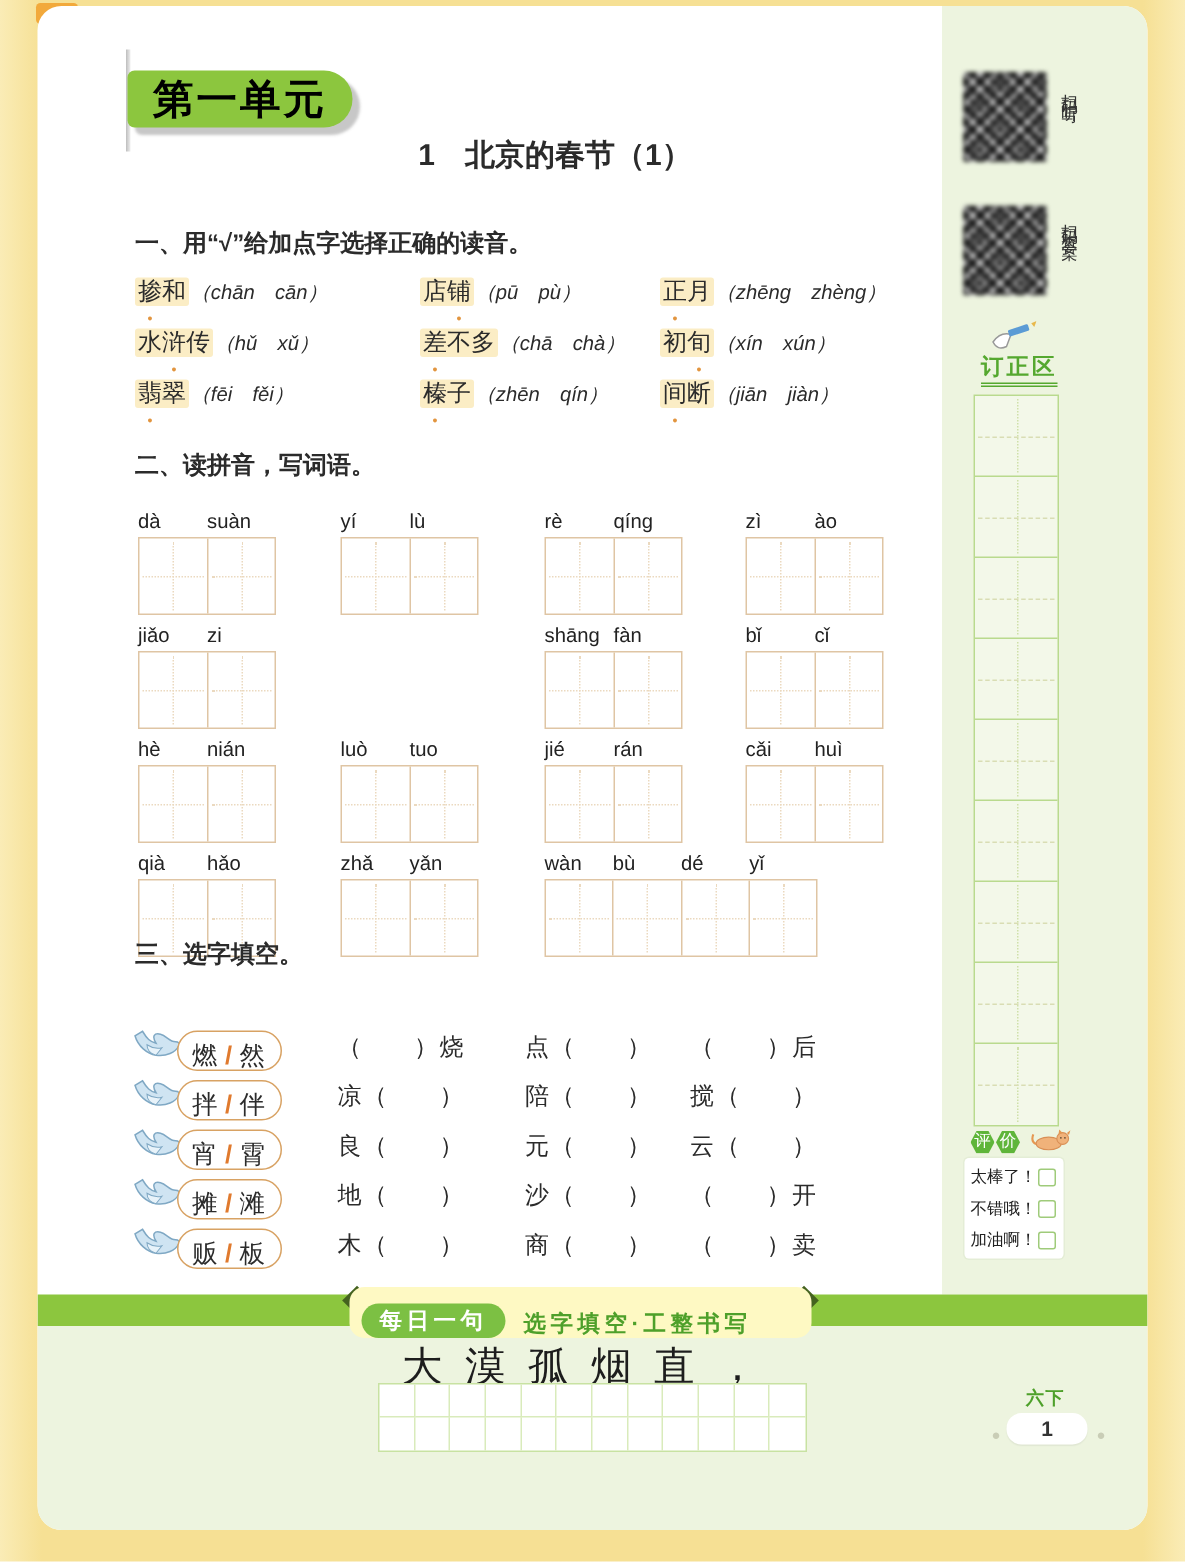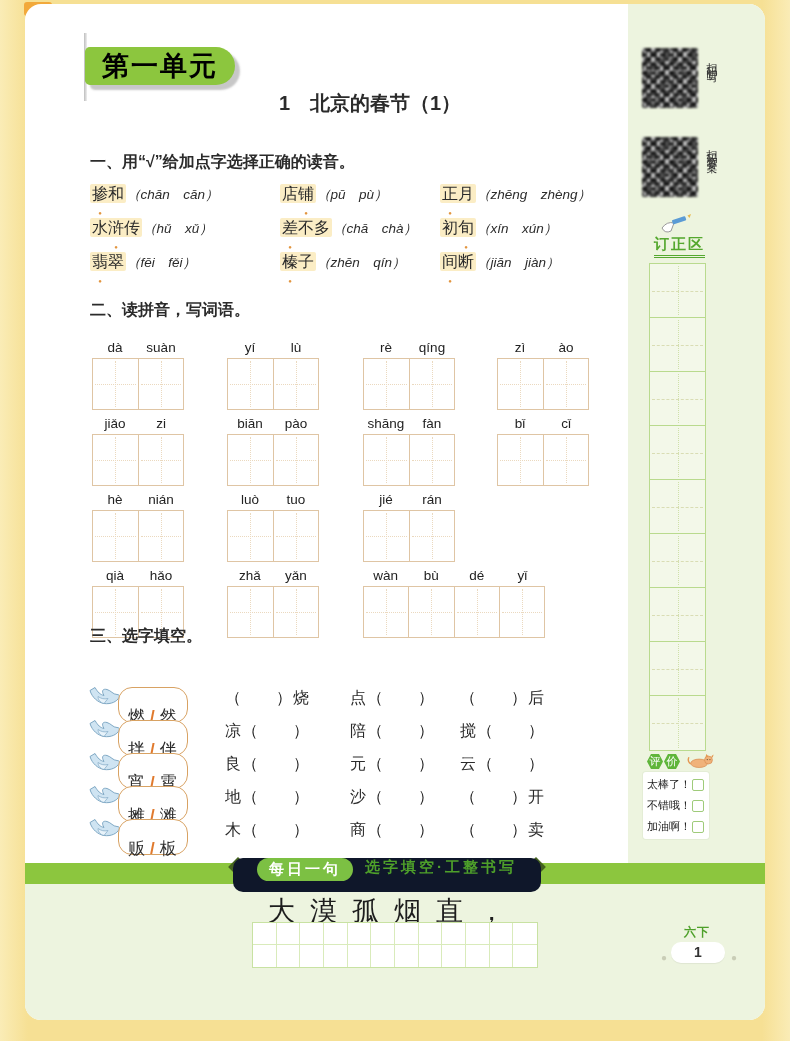--- a/index.html
+++ b/index.html
@@ -30,40 +30,40 @@
   .hl{background:#FBEDC5;padding:1px 2px;border-radius:2px;}
   .dotchar{position:relative;display:inline-block;}
   .dotchar::after{content:"●";position:absolute;left:50%;bottom:-11px;transform:translateX(-50%);
     font-size:6px;color:#E2953F;}
   .rpy{font-size:13.5px;margin-left:1px;white-space:pre;font-style:italic;}
 
   
   .pblock{position:absolute;width:92px;}
   .pblock.wide{width:182px;}
   .pyrow{display:flex;height:18px;font-size:13.5px;color:#222;}
-  .pyrow span{flex:1;text-align:center;}
+  .pyrow span{flex:1;text-align:left;}
   .boxes{display:flex;height:52px;border:1px solid #DFC5A4;background:#fff;}
   .cell{flex:1;position:relative;border-right:1px solid #DFC5A4;}
   .cell:last-child{border-right:none;}
   .cell::before{content:"";position:absolute;left:50%;top:2px;bottom:2px;border-left:1px dotted #EBD9BF;}
   .cell::after{content:"";position:absolute;top:50%;left:2px;right:2px;border-top:1px dotted #EBD9BF;}
 
   
   .crow{position:absolute;left:63px;width:540px;height:30px;}
   .crow .bird{position:absolute;left:0;top:0;width:32px;height:27px;}
-  .crow .pill{position:absolute;left:30px;top:1px;height:27px;padding:17px 9px;border:1.5px solid #D8A263;
+  .crow .pill{position:absolute;left:30px;top:1px;height:27px;padding:4px 9px;border:1.5px solid #D8A263;
     border-radius:14px;font-size:17px;line-height:24px;letter-spacing:1px;background:#fff;text-align:right;}
   .pill .slash{color:#E07A2E;font-weight:bold;margin:0 4px;}
   .blank{position:absolute;top:2px;font-size:16px;letter-spacing:1px;}
   .b1{left:137px;} .b2{left:262px;} .b3{left:372px;}
 
   
   .notch{position:absolute;width:14px;height:14px;background:#44621F;transform:rotate(45deg);}
-  .tab{position:absolute;left:208px;top:854px;width:308px;height:34px;background:#0f172a;border-radius:10px;
-    display:flex;align-items:flex-start;padding:0 24px;}
+  .tab{position:absolute;left:208px;top:854px;width:308px;height:34px;background:#fef9c3;border-radius:10px;
+    display:flex;align-items:flex-end;padding:0 8px;}
   .tab-pill{background:#7CC043;color:#fff;font-weight:bold;font-size:15px;letter-spacing:3px;
     border-radius:12px;padding:2px 12px;}
   .tab-sub{color:#4EA02A;font-weight:bold;font-size:15px;letter-spacing:3px;margin-left:12px;}
 
   
   .sentence{position:absolute;left:243px;top:889px;font-family:"DejaVu Serif",serif;
     font-size:27px;letter-spacing:15px;color:#1d1d1d;}
   .dgrid{position:absolute;left:227px;top:918px;width:286px;height:46px;background:#fff;
     display:grid;grid-template-columns:repeat(12,1fr);grid-template-rows:1fr 1fr;
     border:1px solid #C8E2A2;}
@@ -171,30 +171,20 @@
   <div class="pblock" style="left:67px;top:412px;">
       <div class="pyrow">
         <span>jiǎo</span>
         <span>zi</span>
       </div>
       <div class="boxes">
         <div class="cell"></div>
         <div class="cell"></div>
       </div>
     </div>
-  <div class="pblock" style="left:202px;top:412px;">
-      <div class="pyrow">
-        <span>biān</span>
-        <span>pào</span>
-      </div>
-      <div class="boxes">
-        <div class="cell"></div>
-        <div class="cell"></div>
-      </div>
-    </div>
   <div class="pblock" style="left:338px;top:412px;">
       <div class="pyrow">
         <span>shāng</span>
         <span>fàn</span>
       </div>
       <div class="boxes">
         <div class="cell"></div>
         <div class="cell"></div>
       </div>
     </div>
@@ -226,20 +216,30 @@
       </div>
       <div class="boxes">
         <div class="cell"></div>
         <div class="cell"></div>
       </div>
     </div>
   <div class="pblock" style="left:338px;top:488px;">
       <div class="pyrow">
         <span>jié</span>
         <span>rán</span>
+      </div>
+      <div class="boxes">
+        <div class="cell"></div>
+        <div class="cell"></div>
+      </div>
+    </div>
+  <div class="pblock" style="left:472px;top:488px;">
+      <div class="pyrow">
+        <span>cǎi</span>
+        <span>huì</span>
       </div>
       <div class="boxes">
         <div class="cell"></div>
         <div class="cell"></div>
       </div>
     </div>
 
   <div class="pblock" style="left:67px;top:564px;">
       <div class="pyrow">
         <span>qià</span>

